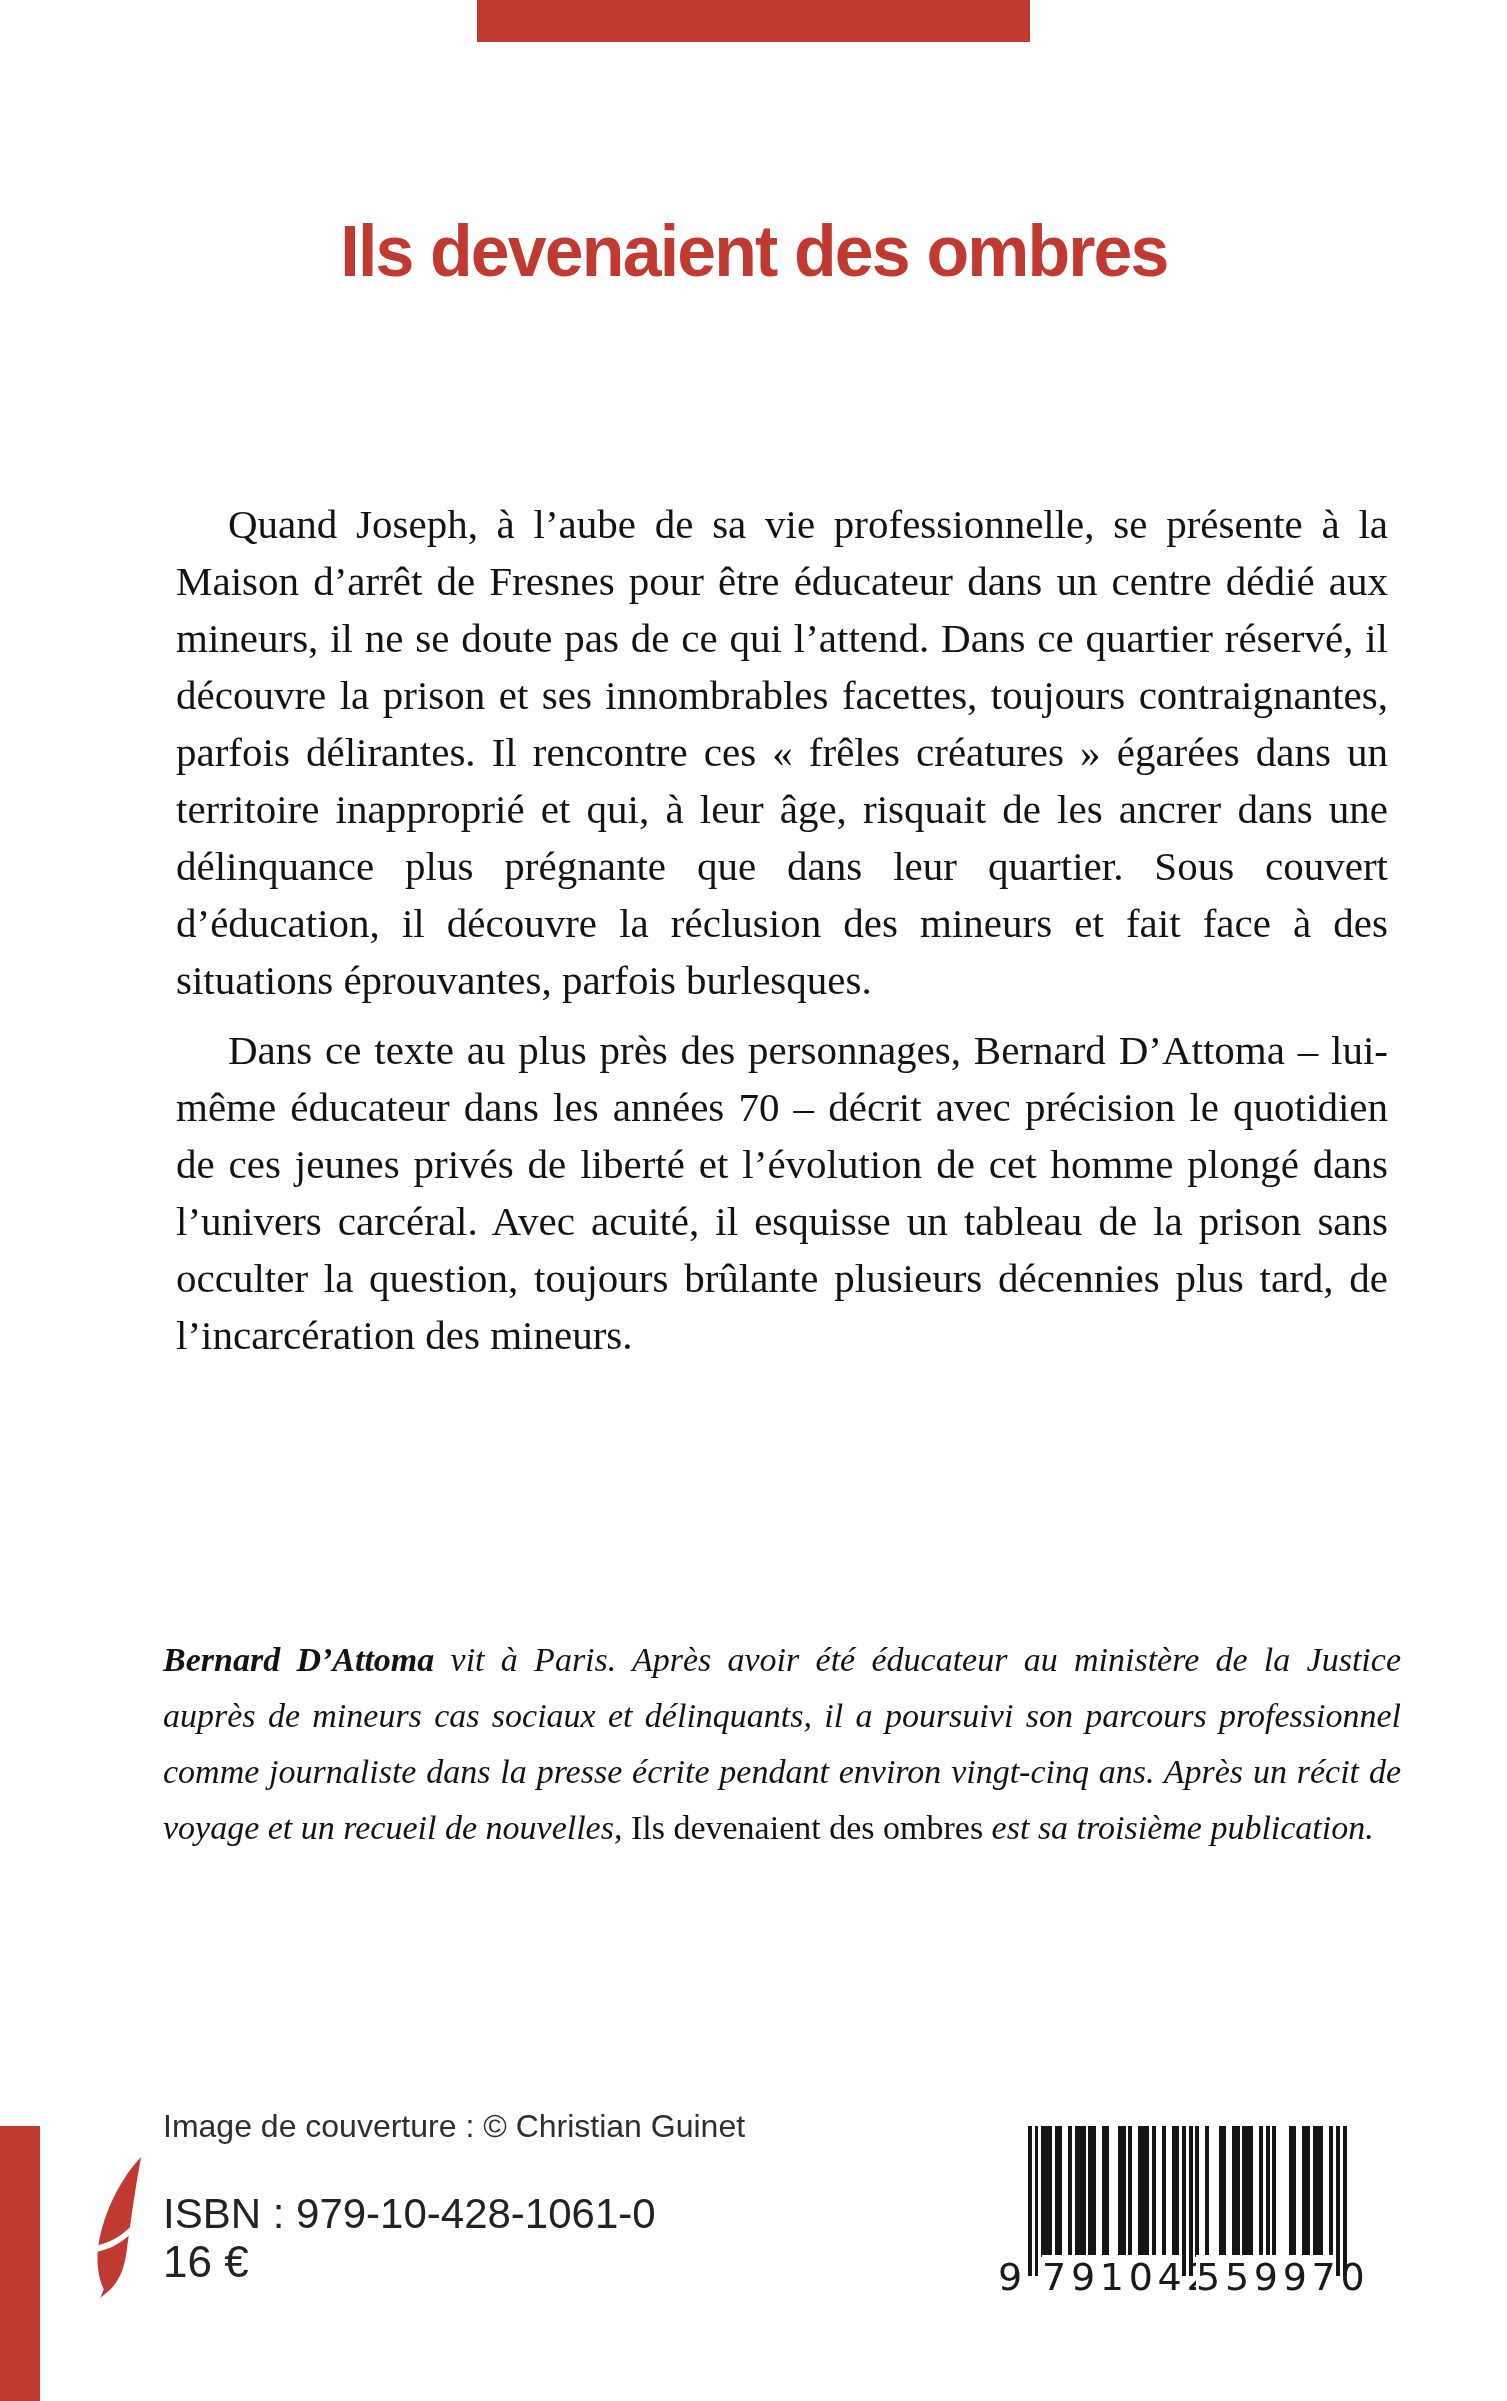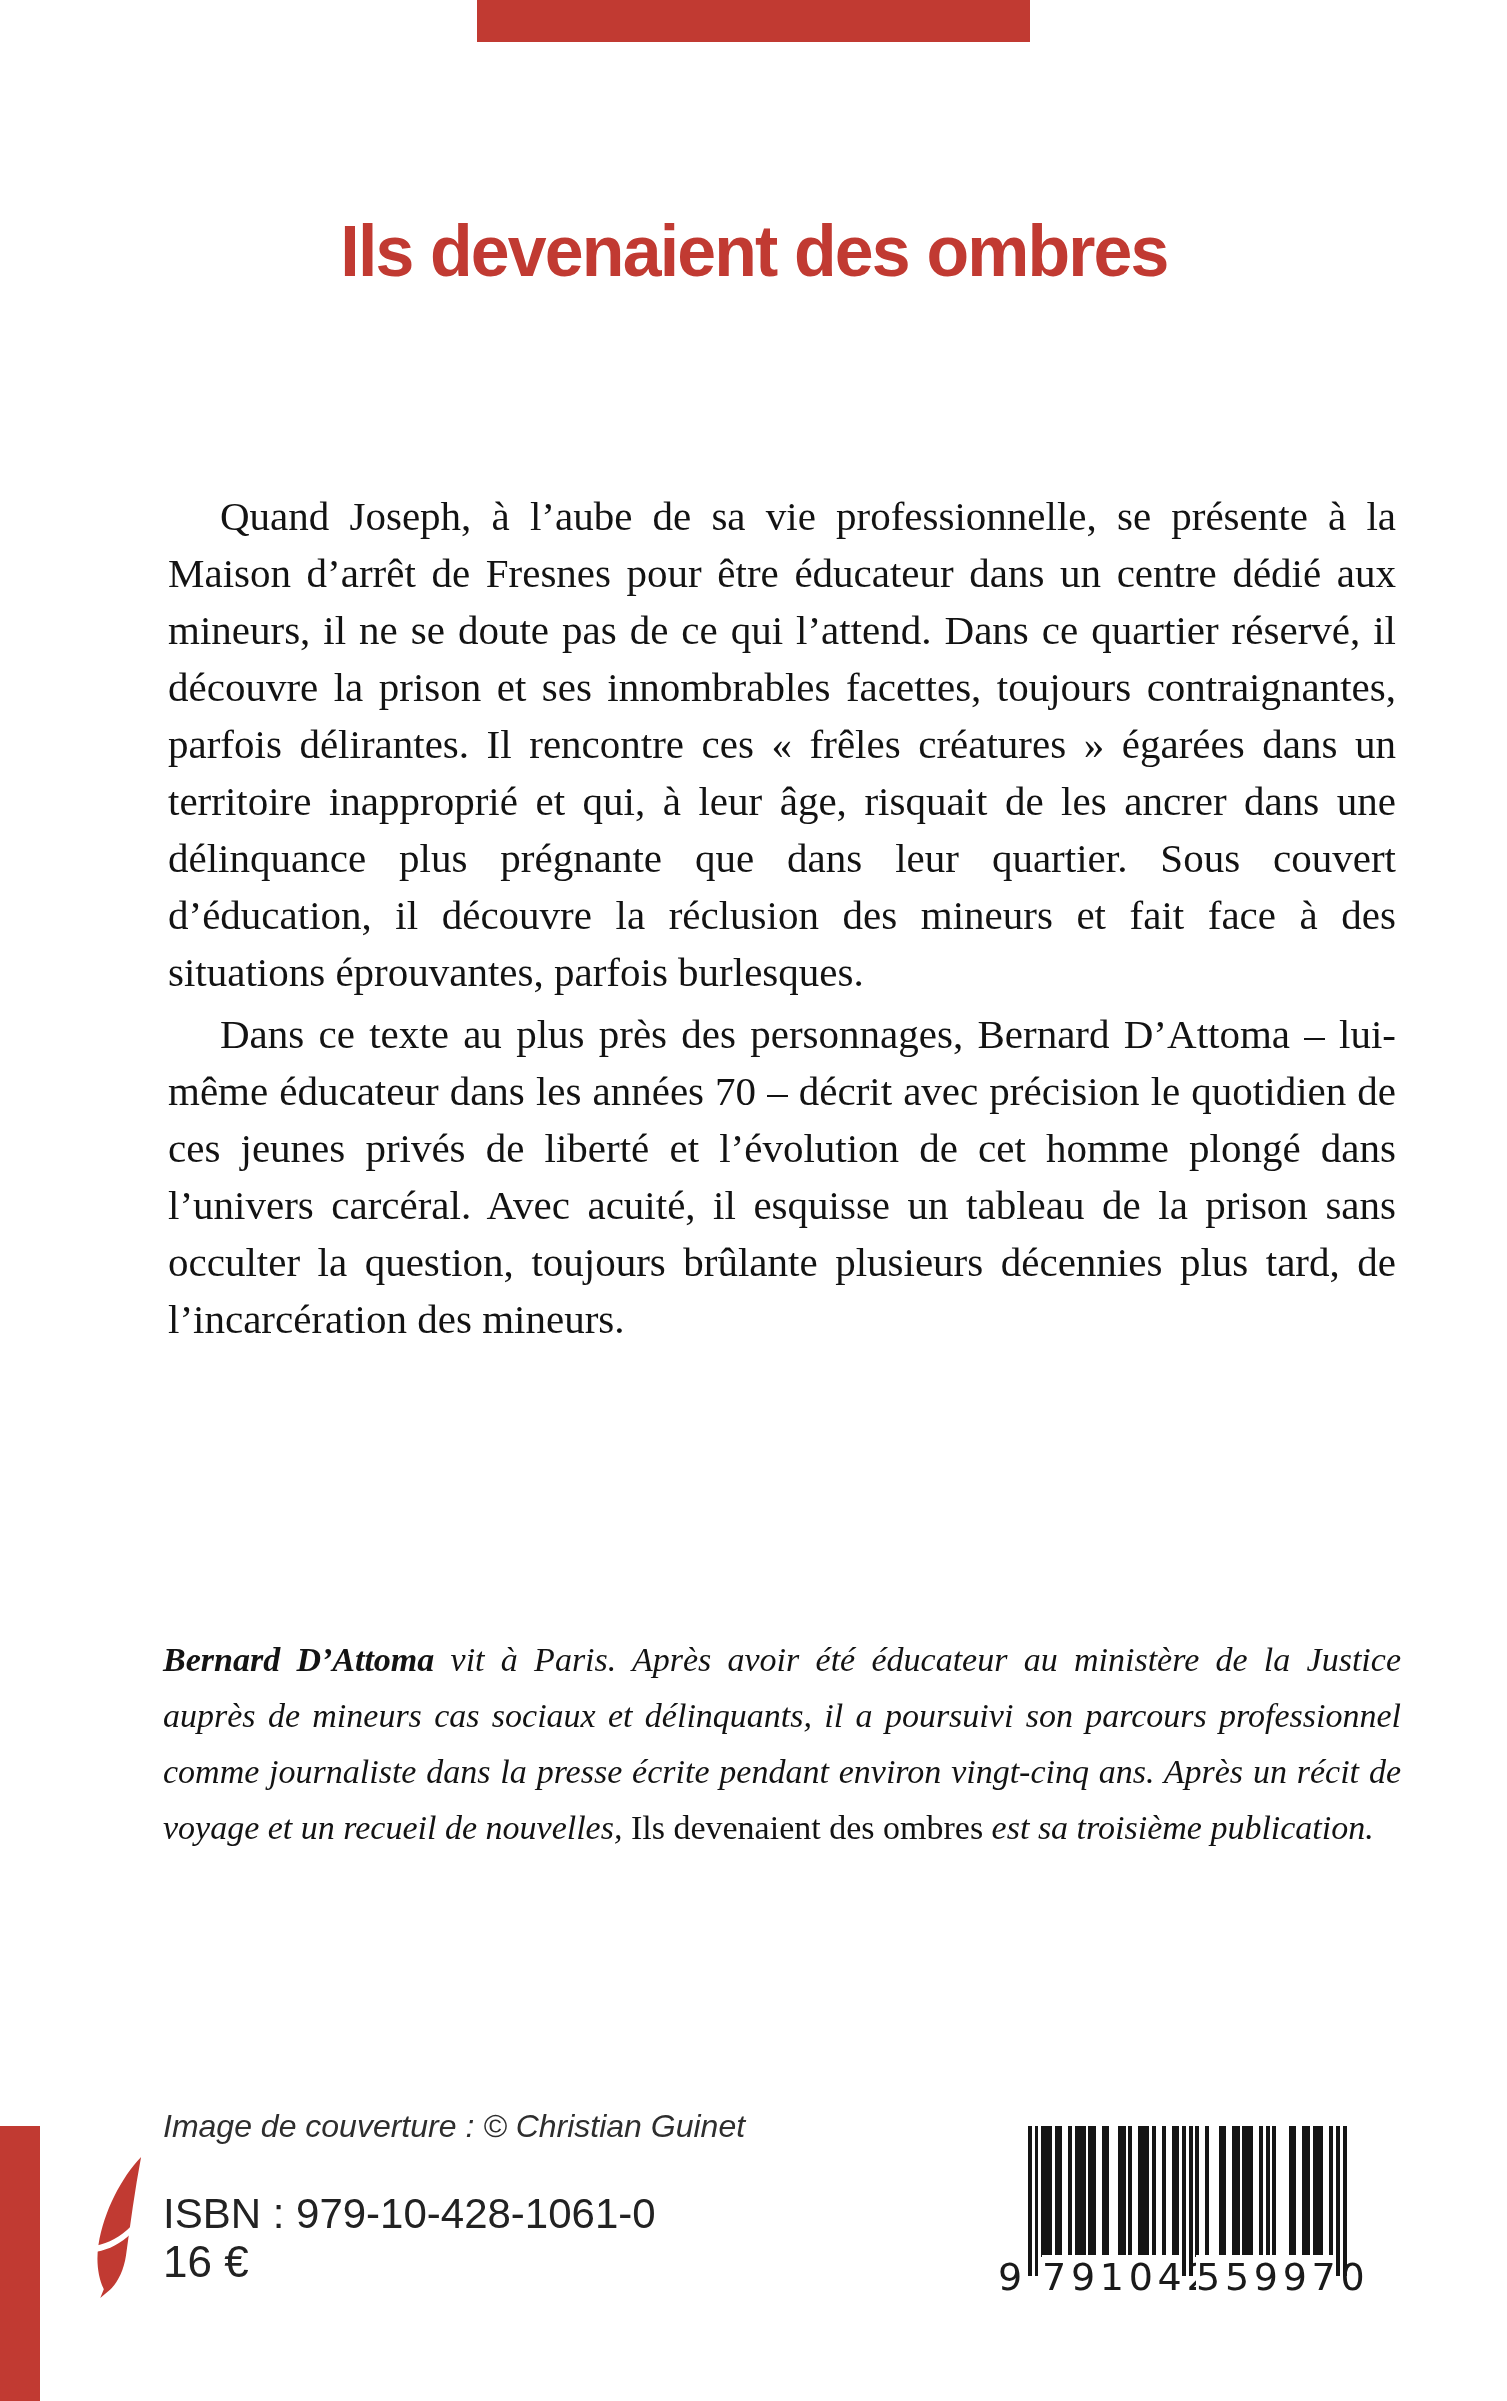--- a/index.html
+++ b/index.html
@@ -8,29 +8,29 @@
         font-family:"Liberation Serif",serif;overflow:hidden;}
 
   .top-red-bar{position:absolute;left:477px;top:0;width:553px;height:42px;background:var(--red);}
 
   .title{position:absolute;top:210px;left:0;width:100%;text-align:center;margin:0;
          font-family:"Liberation Sans",sans-serif;font-weight:bold;font-size:72px;
          letter-spacing:-1.9px;color:var(--red);transform:scaleX(.97);transform-origin:center;}
 
   .synopsis{position:absolute;left:163px;top:483px;width:1238px;
             font-size:41px;line-height:57px;color:var(--ink);text-align:justify;}
-  .synopsis p{margin:5px;text-indent:52px;}
+  .synopsis p{margin:13px;text-indent:52px;}
 
   .bio{position:absolute;left:163px;top:1632px;width:1238px;
        font-size:34px;line-height:56px;font-style:italic;color:var(--ink);text-align:justify;}
   .bio-author{font-weight:bold;}
   .bio-book{font-style:normal;}
 
   .credit{position:absolute;left:163px;top:2108px;
-          font-family:"Liberation Sans",sans-serif;font-size:32px;color:#2e2e2e;font-style:italic;}
+          font-family:"Liberation Sans",sans-serif;font-size:32px;color:#2e2e2e;}
   .isbn{position:absolute;left:163px;top:2190px;
         font-family:"Liberation Sans",sans-serif;font-size:42px;color:#222;}
   .price{position:absolute;left:163px;top:2237px;
          font-family:"Liberation Sans",sans-serif;font-size:44px;color:#222;}
 
   .left-red-strip{position:absolute;left:0;top:2126px;width:40px;height:276px;background:var(--red);}
 
   .feather{position:absolute;left:87px;top:2156px;width:62px;height:142px;}
 
   .barcode{position:absolute;left:1028px;top:2126px;width:318px;height:172px;}

